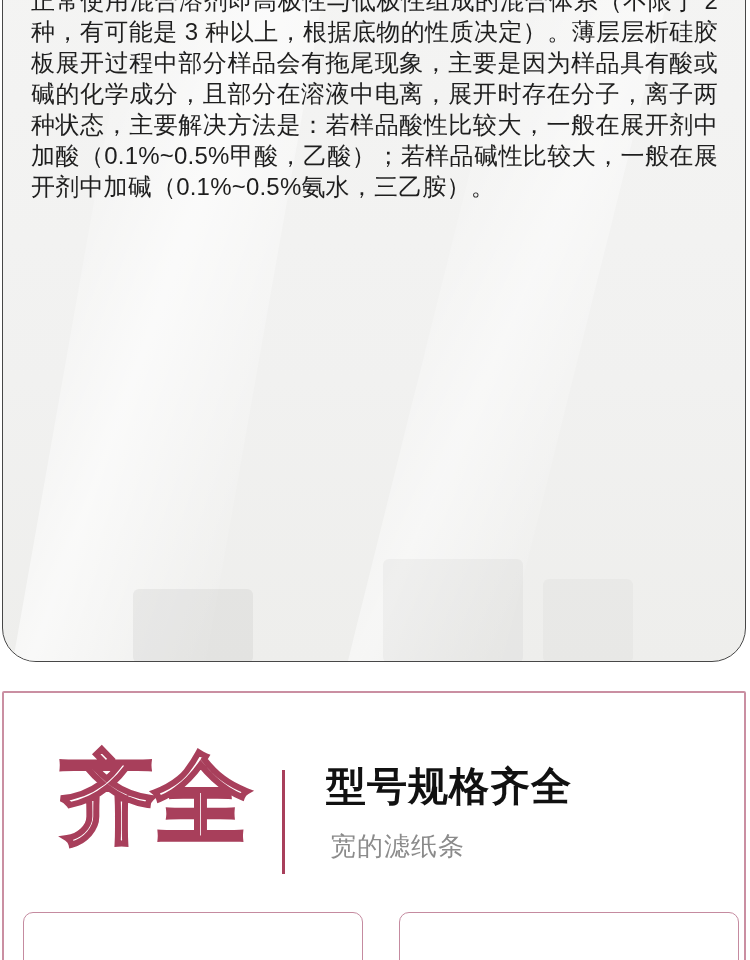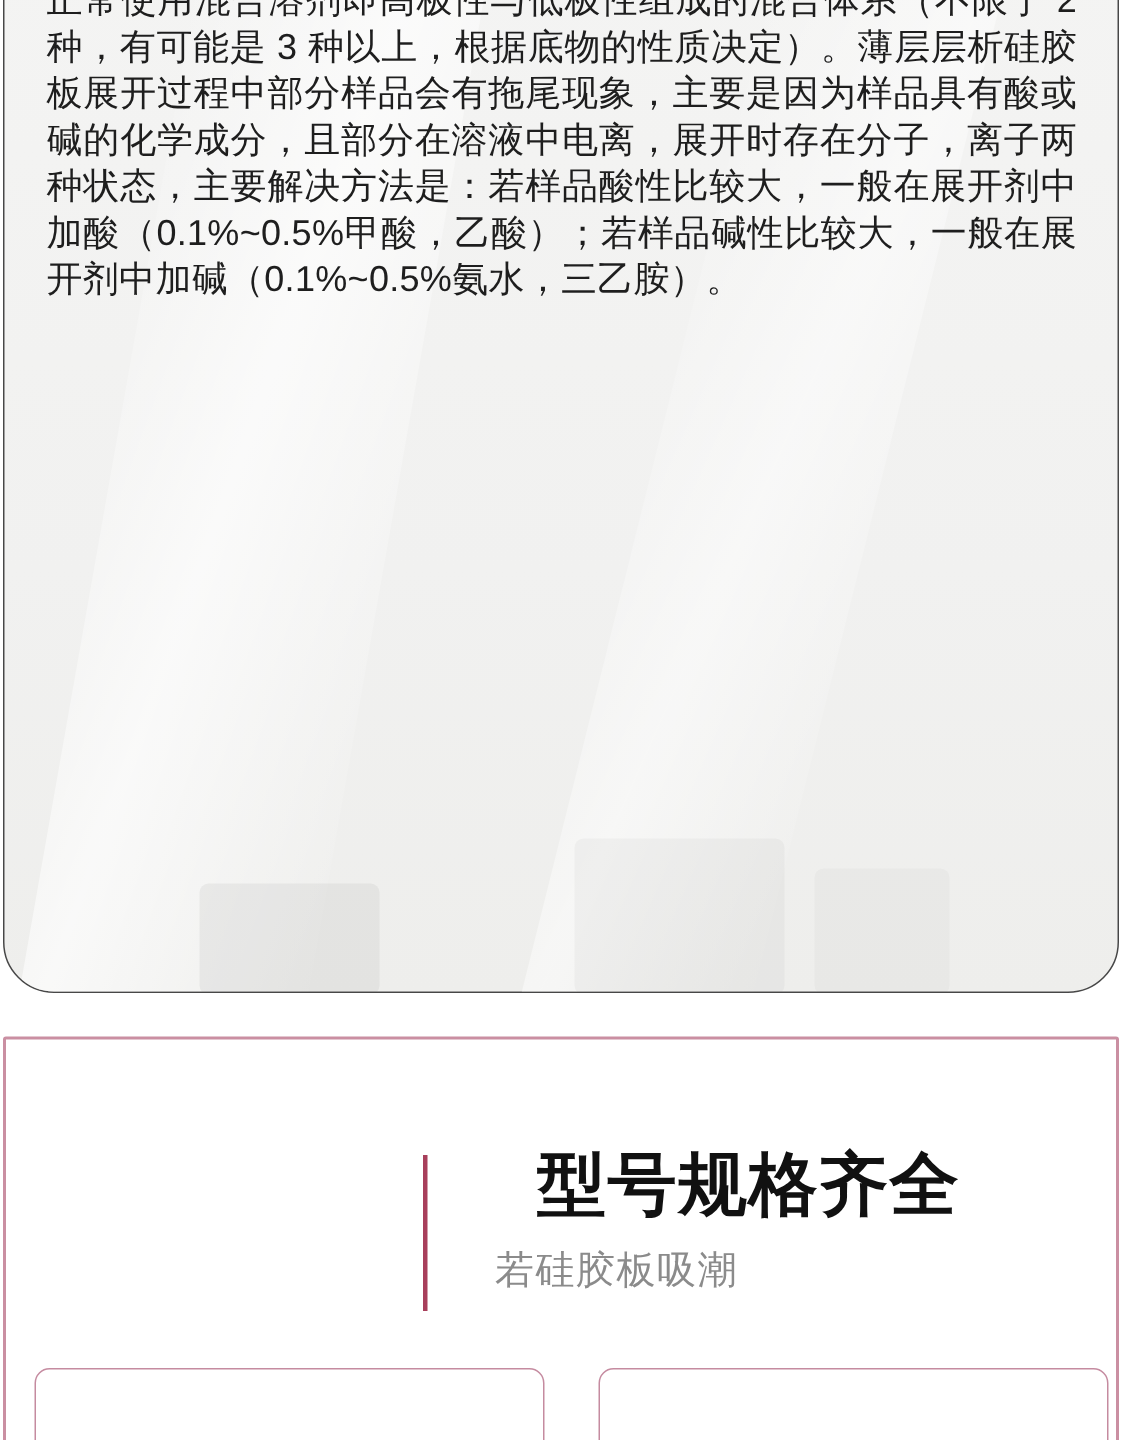--- a/index.html
+++ b/index.html
@@ -108,26 +108,25 @@
     left: 278px;
     top: 77px;
     width: 3px;
     height: 104px;
     background: #a83f5b;
   }
   .models-title {
     position: absolute;
     left: 322px;
     top: 66px;
-    font-size: 46px;
+    font-size: 40px;
     font-weight: 800;
     color: #111111;
     letter-spacing: 1px;
     white-space: nowrap;
-    margin-left: 32px;
   }
   .models-subtitle {
     position: absolute;
     left: 326px;
     top: 136px;
     font-size: 26px;
     font-weight: 400;
     color: #8b8b8b;
     letter-spacing: 1px;
     white-space: nowrap;
@@ -154,23 +153,24 @@
   <div class="wm wm-box1"></div>
   <div class="wm wm-box2"></div>
   <div class="wm wm-box3"></div>
 
   <p class="para para-clipped">正常使用混合溶剂即高极性与低极性组成的混合体系（不限于 2 种，有可能是 3 种以上，根据底物的性质决定）。薄层层析硅胶板展开过程中部分样品会有拖尾现象，主要是因为样品具有酸或碱的化学成分，且部分在溶液中电离，展开时存在分子，离子两种状态，主要解决方法是：若样品酸性比较大，一般在展开剂中加酸（0.1%~0.5%甲酸，乙酸）；若样品碱性比较大，一般在展开剂中加碱（0.1%~0.5%氨水，三乙胺）。</p>
 
 
 </section>
 
 <section class="models-card">
+  <div class="models-watermark">齐全</div>
 
   <div class="models-divider"></div>
 
   <div class="models-title">型号规格齐全</div>
 
-  <div class="models-subtitle">若硅胶板吸潮</div>
+  <div class="models-subtitle">宽的滤纸条</div>
 </section>
 
 <div class="spec-box spec-box-left"></div>
 
 <div class="spec-box spec-box-right"></div>
 
 </body></html>

